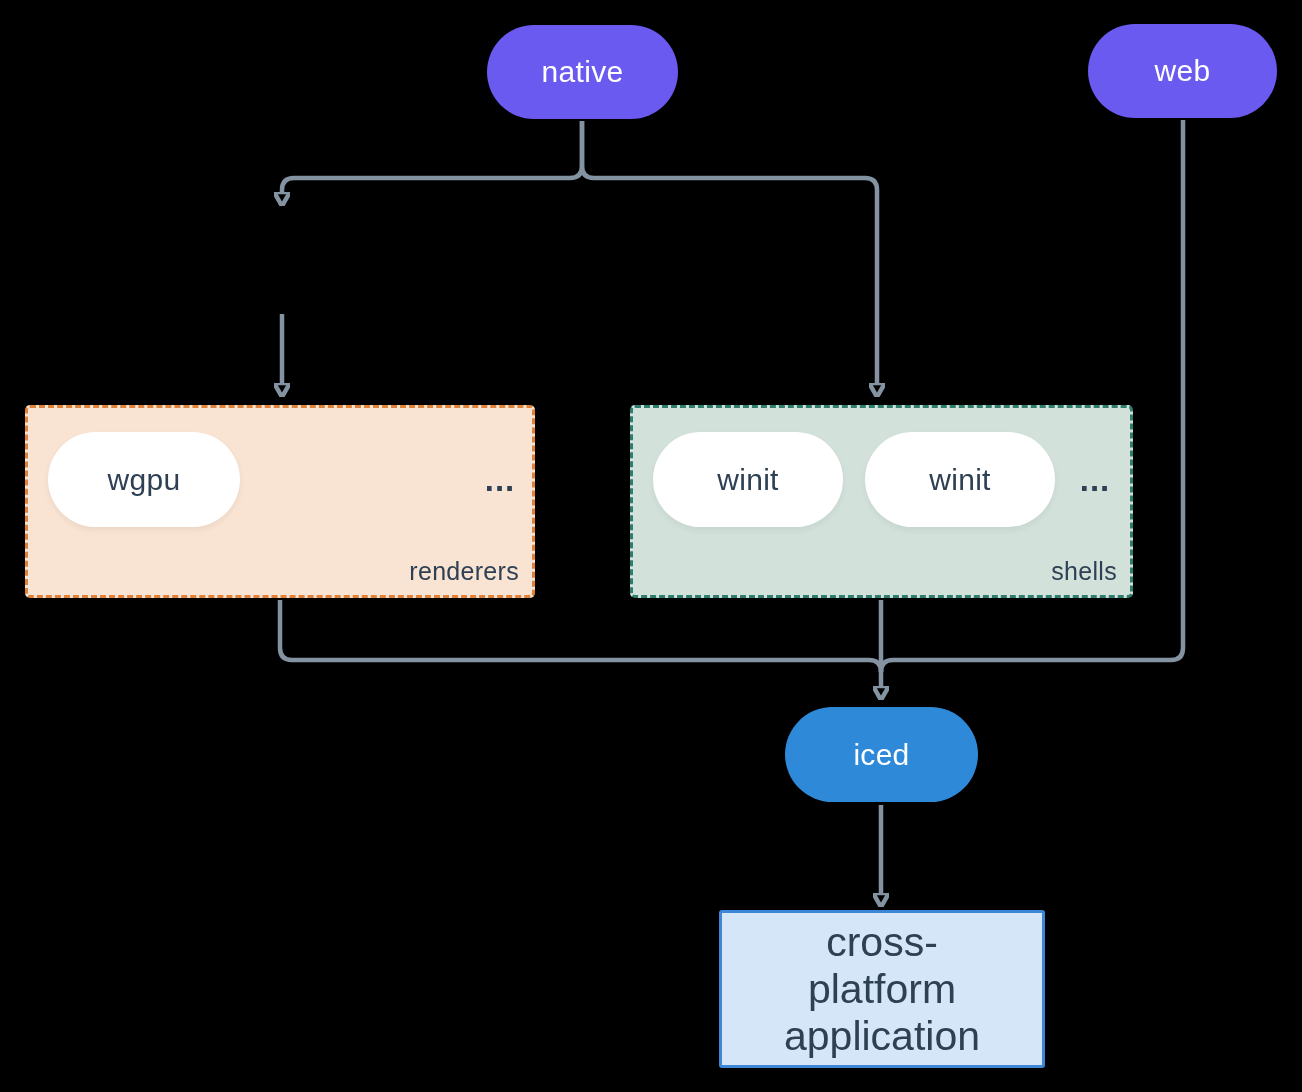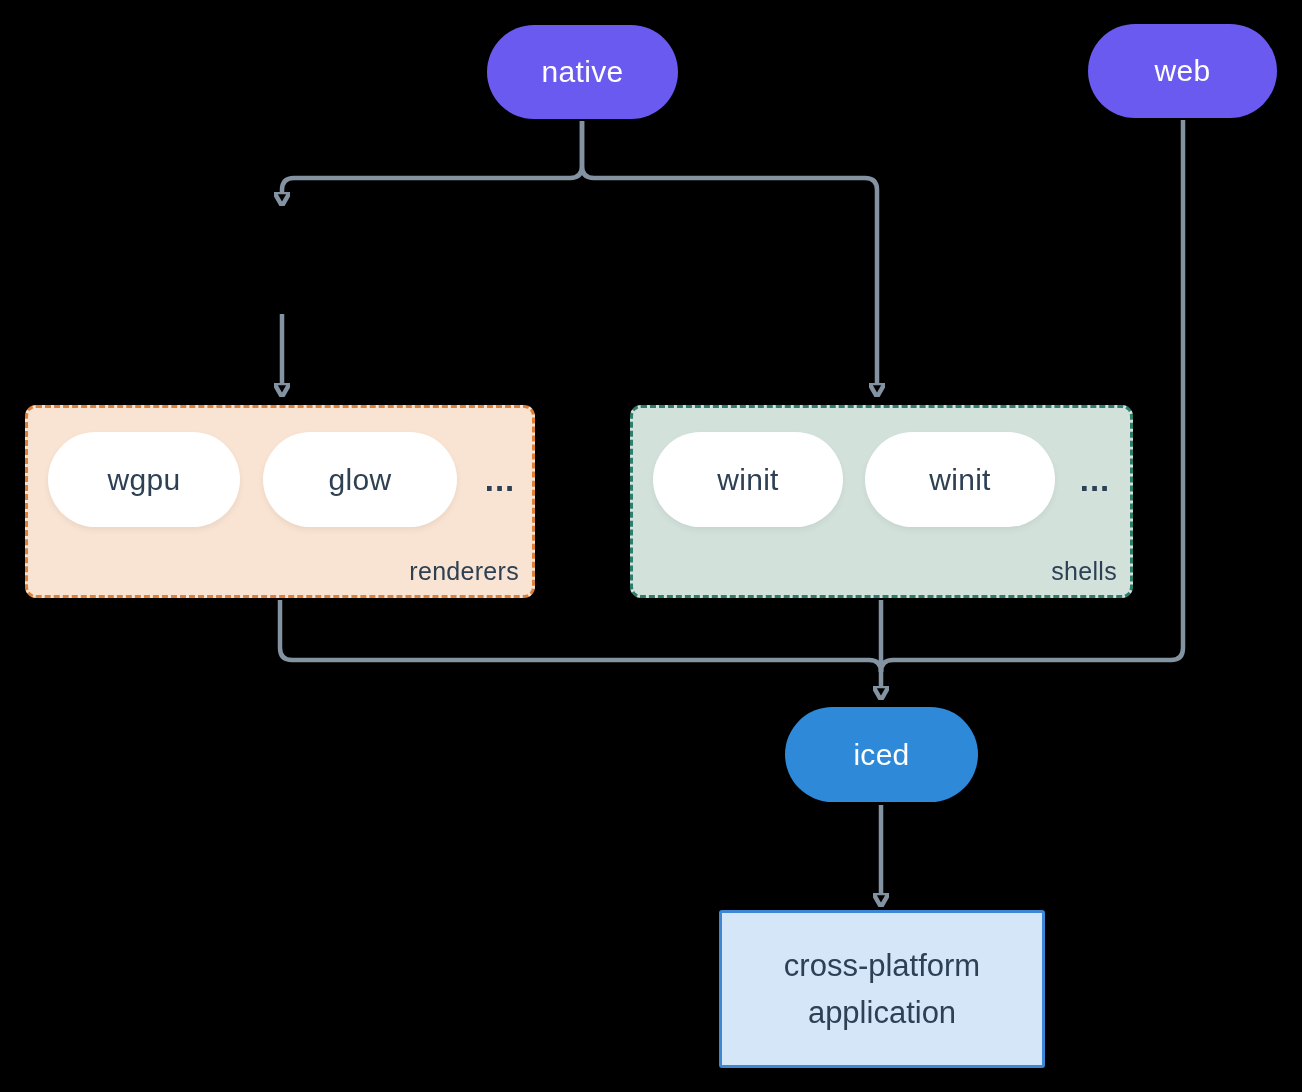--- a/index.html
+++ b/index.html
@@ -24,21 +24,21 @@
   }
   .pill.purple{background:var(--platform_node,#6a5af0);}
   .pill.orange{background:var(--graphics_node,#e2873c);}
   .pill.blue{background:var(--iced_node,#2e89d8);}
 
   #node-native{left:487px;top:25px;width:191px;height:94px;}
   #node-web{left:1088px;top:24px;width:189px;height:94px;}
   #node-graphics{left:187px;top:217px;width:191px;height:95px;}
   #node-iced{left:785px;top:707px;width:193px;height:95px;}
 
-  .group{position:absolute;box-sizing:border-box;border-style:dashed;border-width:3px;border-radius:11px;}
+  .group{position:absolute;box-sizing:border-box;border-style:dashed;border-width:3px;border-radius:5px;}
   #group-renderers{
     left:25px;top:405px;width:510px;height:193px;
     background:var(--renderers_bg,#f9e3d2);border-color:var(--renderers_border,#e0813a);
   }
   #group-shells{
     left:630px;top:405px;width:503px;height:193px;
     background:var(--shells_bg,#d2e2db);border-color:var(--shells_border,#2f7d6d);
   }
   .group .pill{height:95px;top:24px;}
   #pill-wgpu{left:20px;width:192px;}
@@ -56,21 +56,21 @@
   .group-label{
     position:absolute;right:13px;bottom:9px;
     font-size:25px;color:var(--node_text_dark,#2e4053);letter-spacing:.3px;
   }
 
   #node-app{
     position:absolute;left:719px;top:910px;width:326px;height:158px;
     box-sizing:border-box;background:var(--app_bg,#d5e6f8);
     border:3px solid var(--app_border,#3d87d6);border-radius:3px;
     display:flex;align-items:center;justify-content:center;text-align:center;
-    font-size:31px;line-height:47px;color:var(--node_text_dark,#2e4053);
+    font-size:41px;line-height:47px;color:var(--node_text_dark,#2e4053);
     padding:0 40px;
   }
 </style>
 </head>
 <body>
 
 <div class="canvas">
 
   <svg class="connectors" width="1302" height="1092" viewBox="0 0 1302 1092">
     <defs>
@@ -87,21 +87,20 @@
     <path d="M881,805 L881,895" marker-end="url(#arrow)"></path>
   </svg>
 
   <div class="pill purple light" id="node-web">web</div>
 
   <div class="pill purple light" id="node-native">native</div>
 
 
   <div class="group" id="group-renderers">
     <div class="pill white" id="pill-wgpu">wgpu</div>
-    <div class="pill white" id="pill-glow">glow</div>
     <div class="more">...</div>
     <div class="group-label">renderers</div>
   </div>
 
   <div class="group" id="group-shells">
     <div class="pill white" id="pill-winit">winit</div>
     <div class="pill white" id="pill-glutin">winit</div>
     <div class="more">...</div>
     <div class="group-label">shells</div>
   </div>

